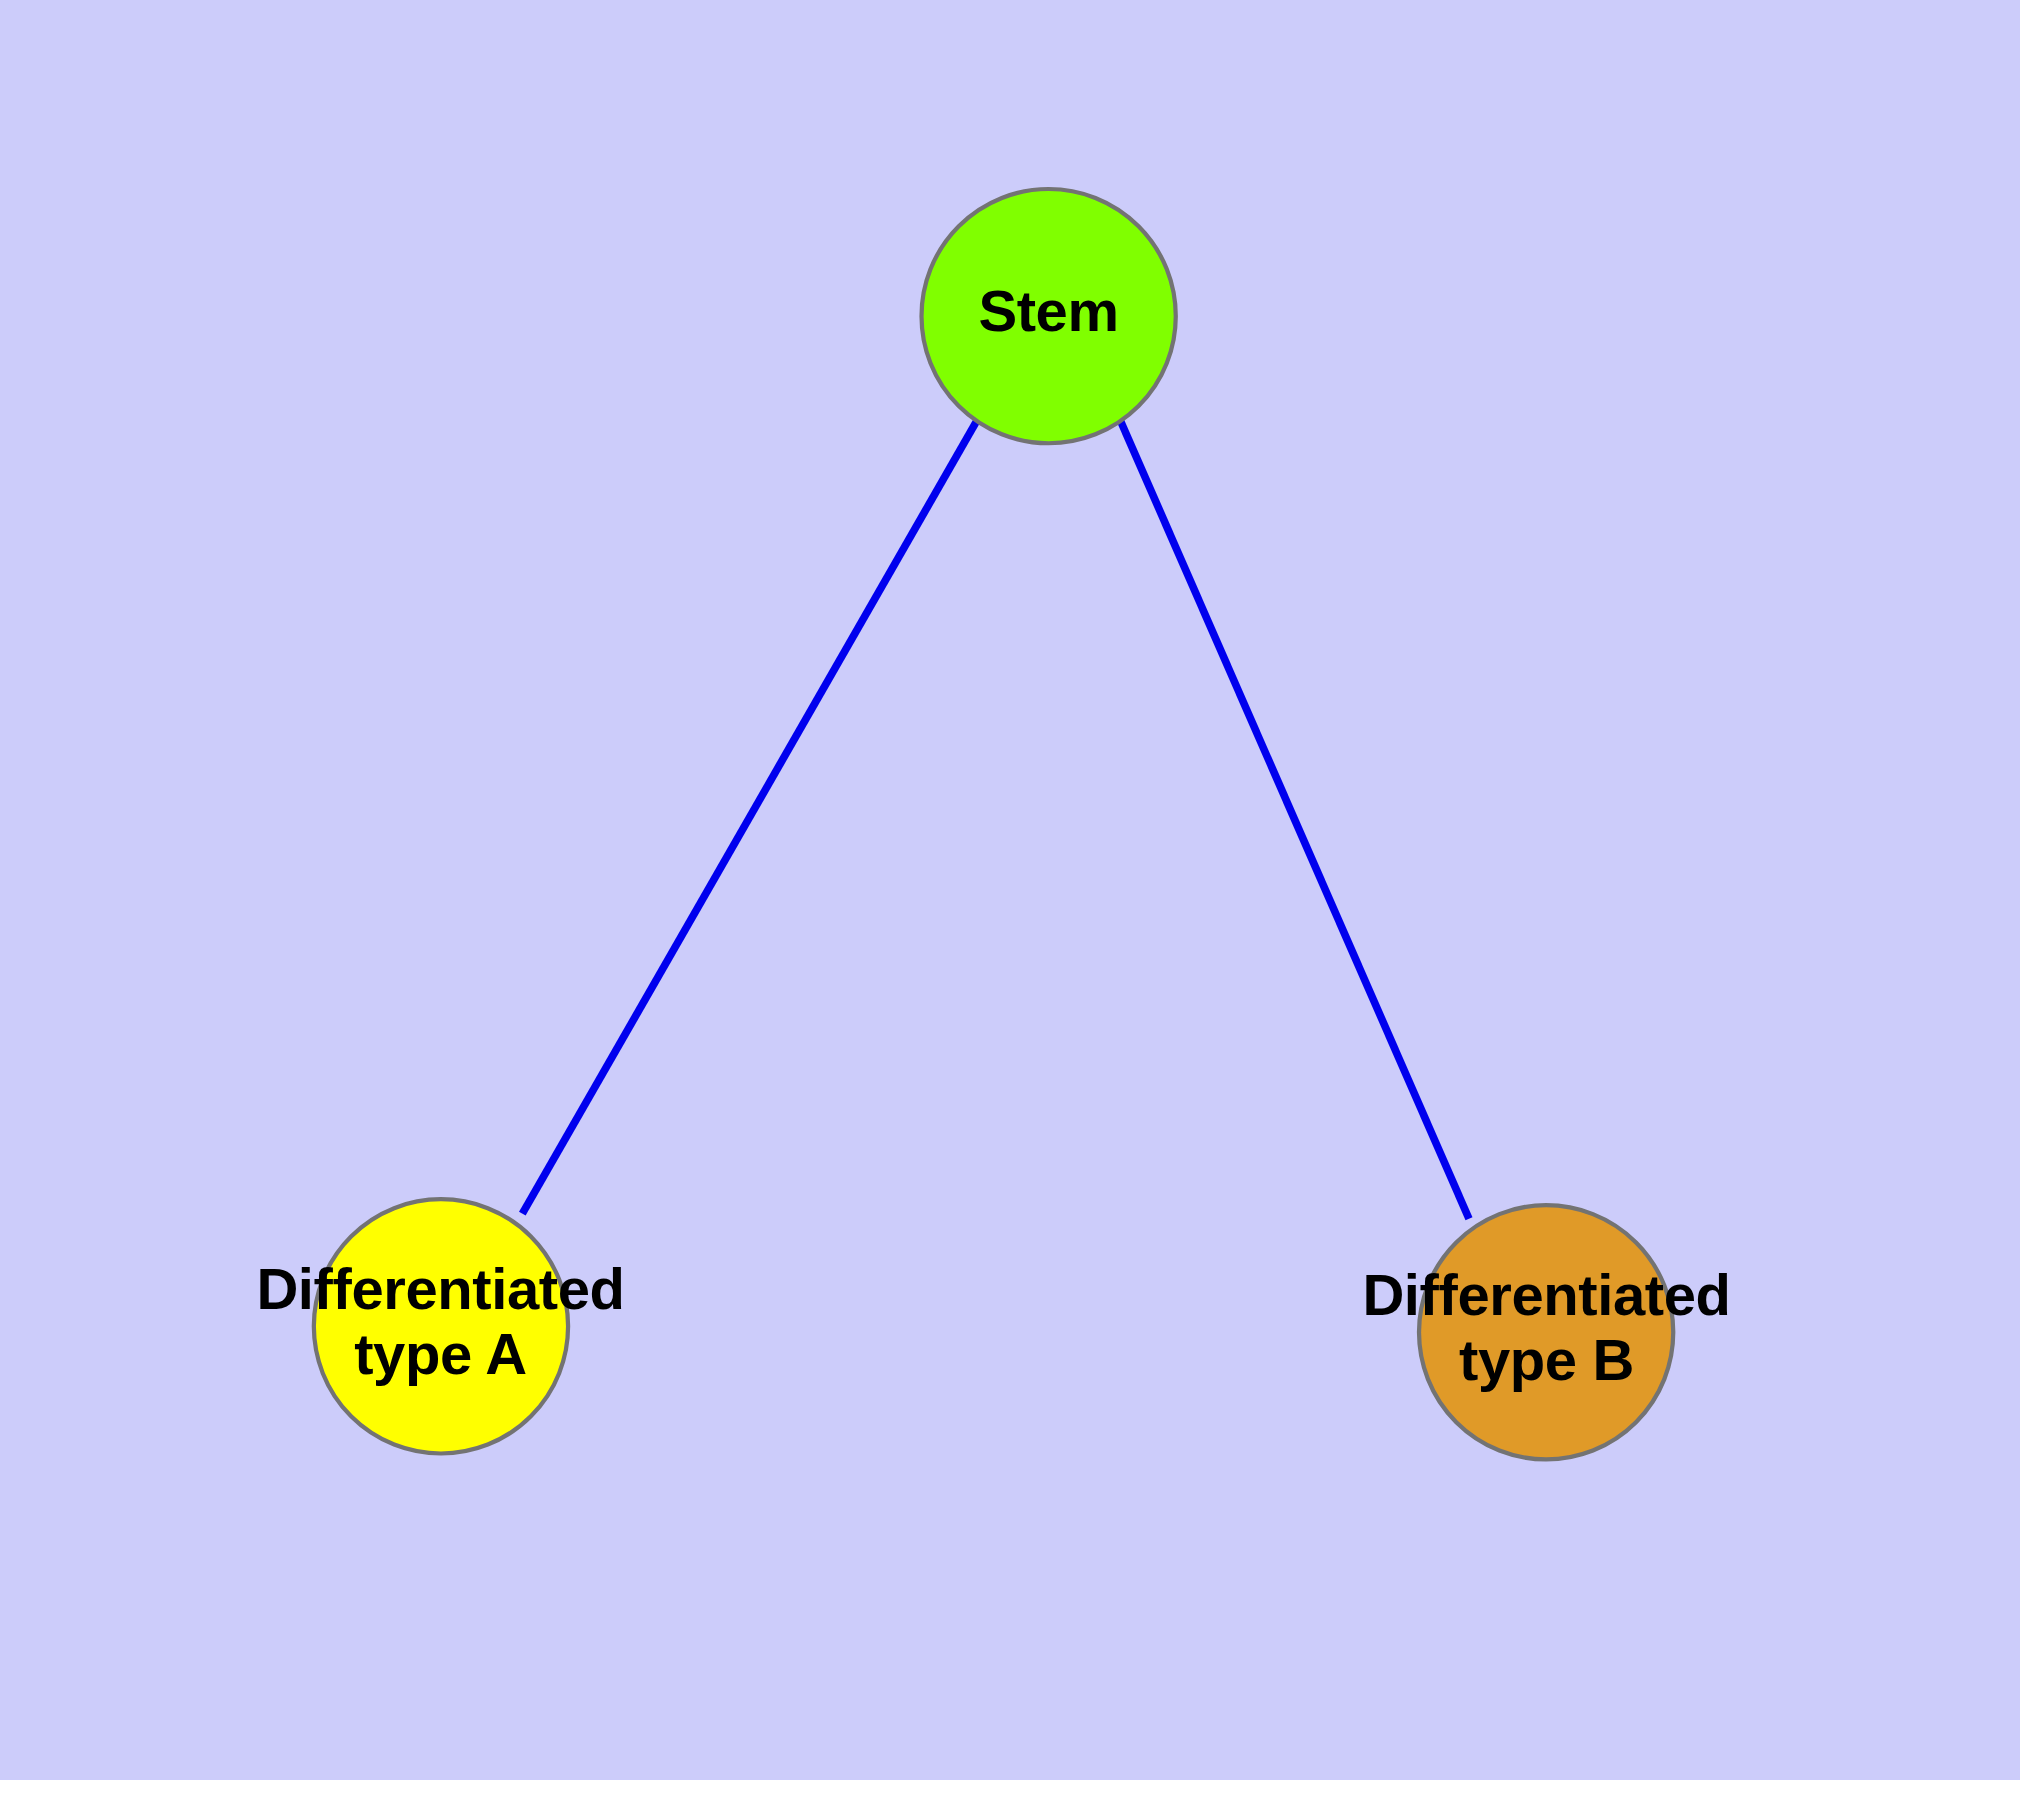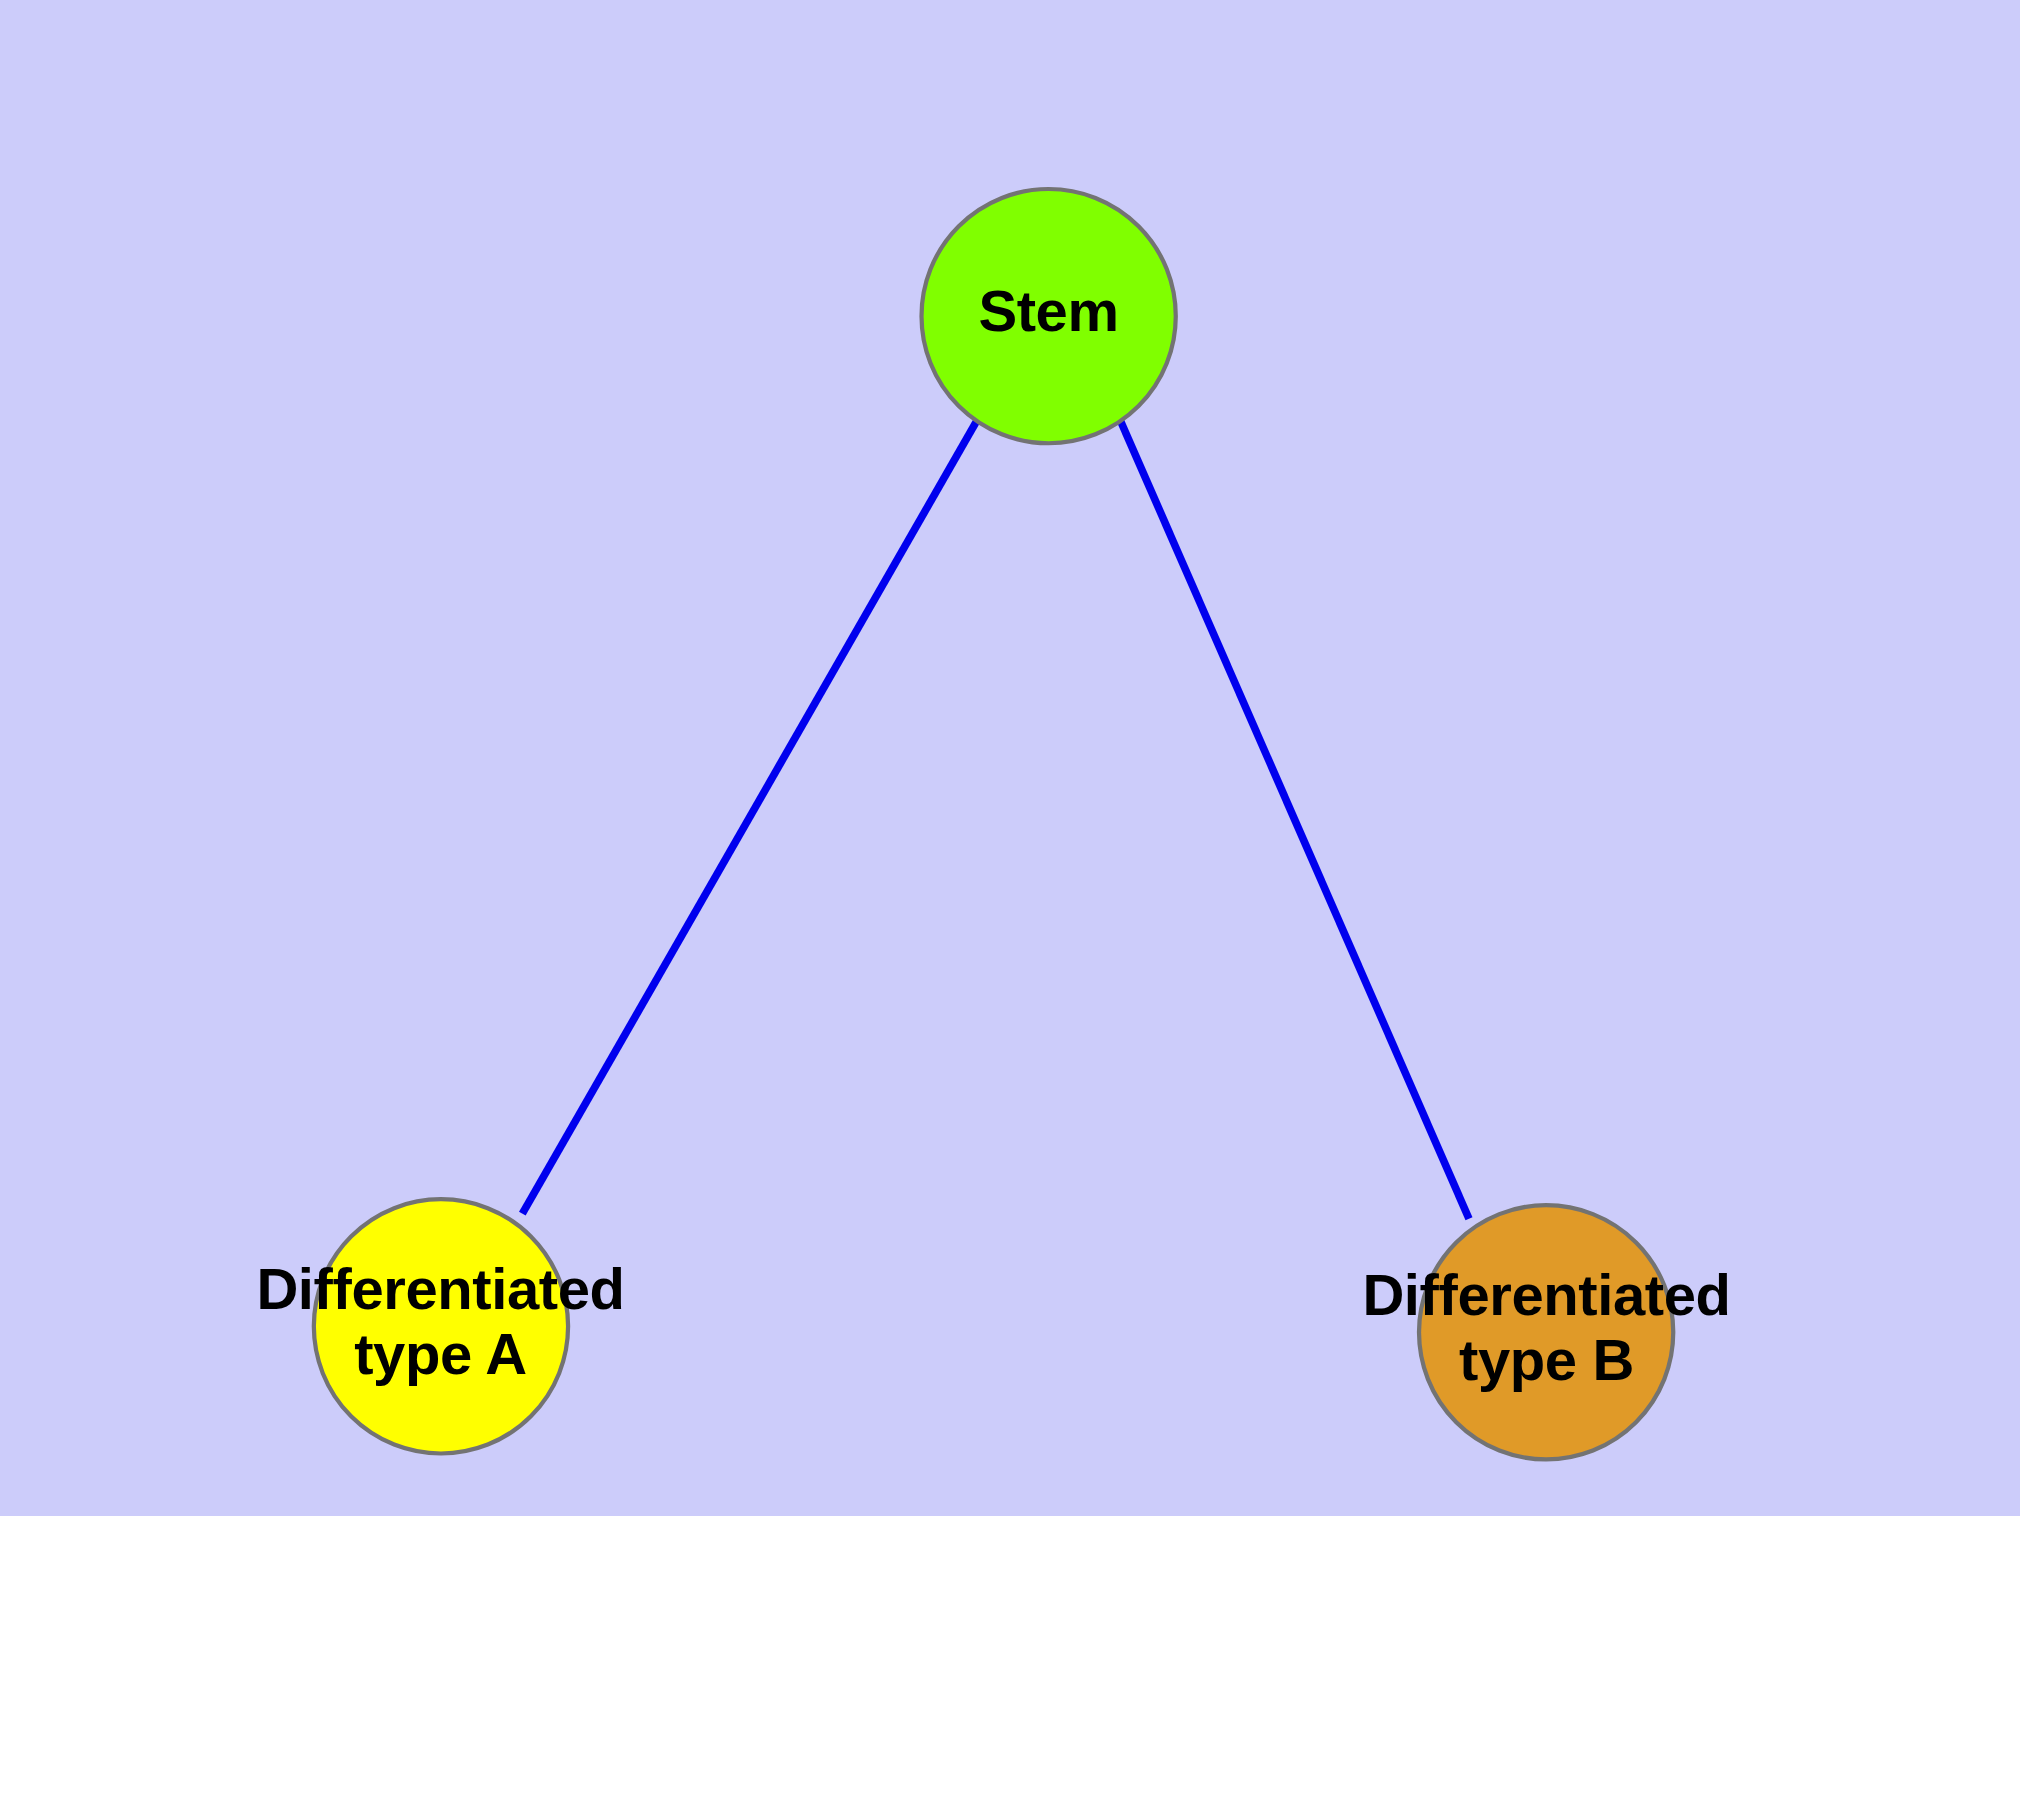--- a/index.html
+++ b/index.html
@@ -4,21 +4,21 @@
 <title>Cell Differentiation Graph</title>
 <style>
   html, body {
     margin: 0;
     padding: 0;
     background: #ffffff;
   }
   #stage {
     position: relative;
     width: 2021px;
-    height: 1516px;
+    height: 1780px;
     overflow: hidden;
     background: #ccccfa;
     font-family: "Liberation Sans", "DejaVu Sans", sans-serif;
   }
   #canvas {
     position: absolute;
     left: 0;
     top: 0;
     width: 2021px;
     height: 1812px;

